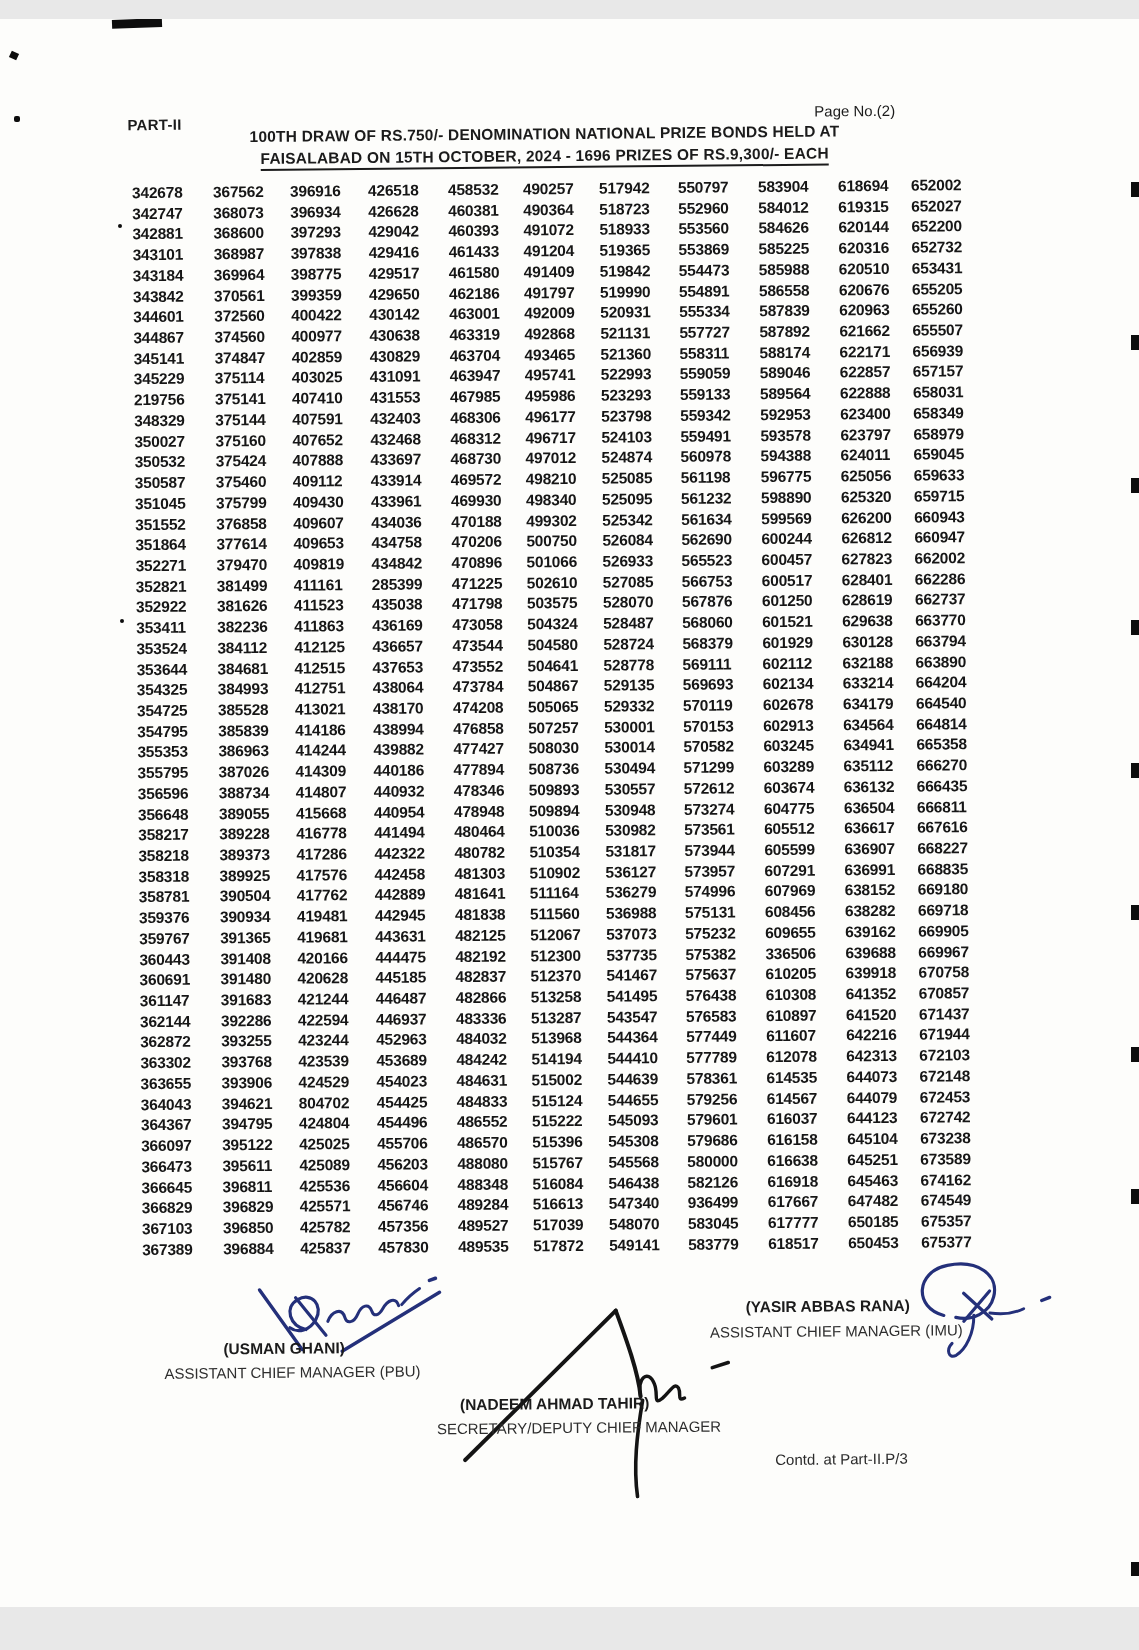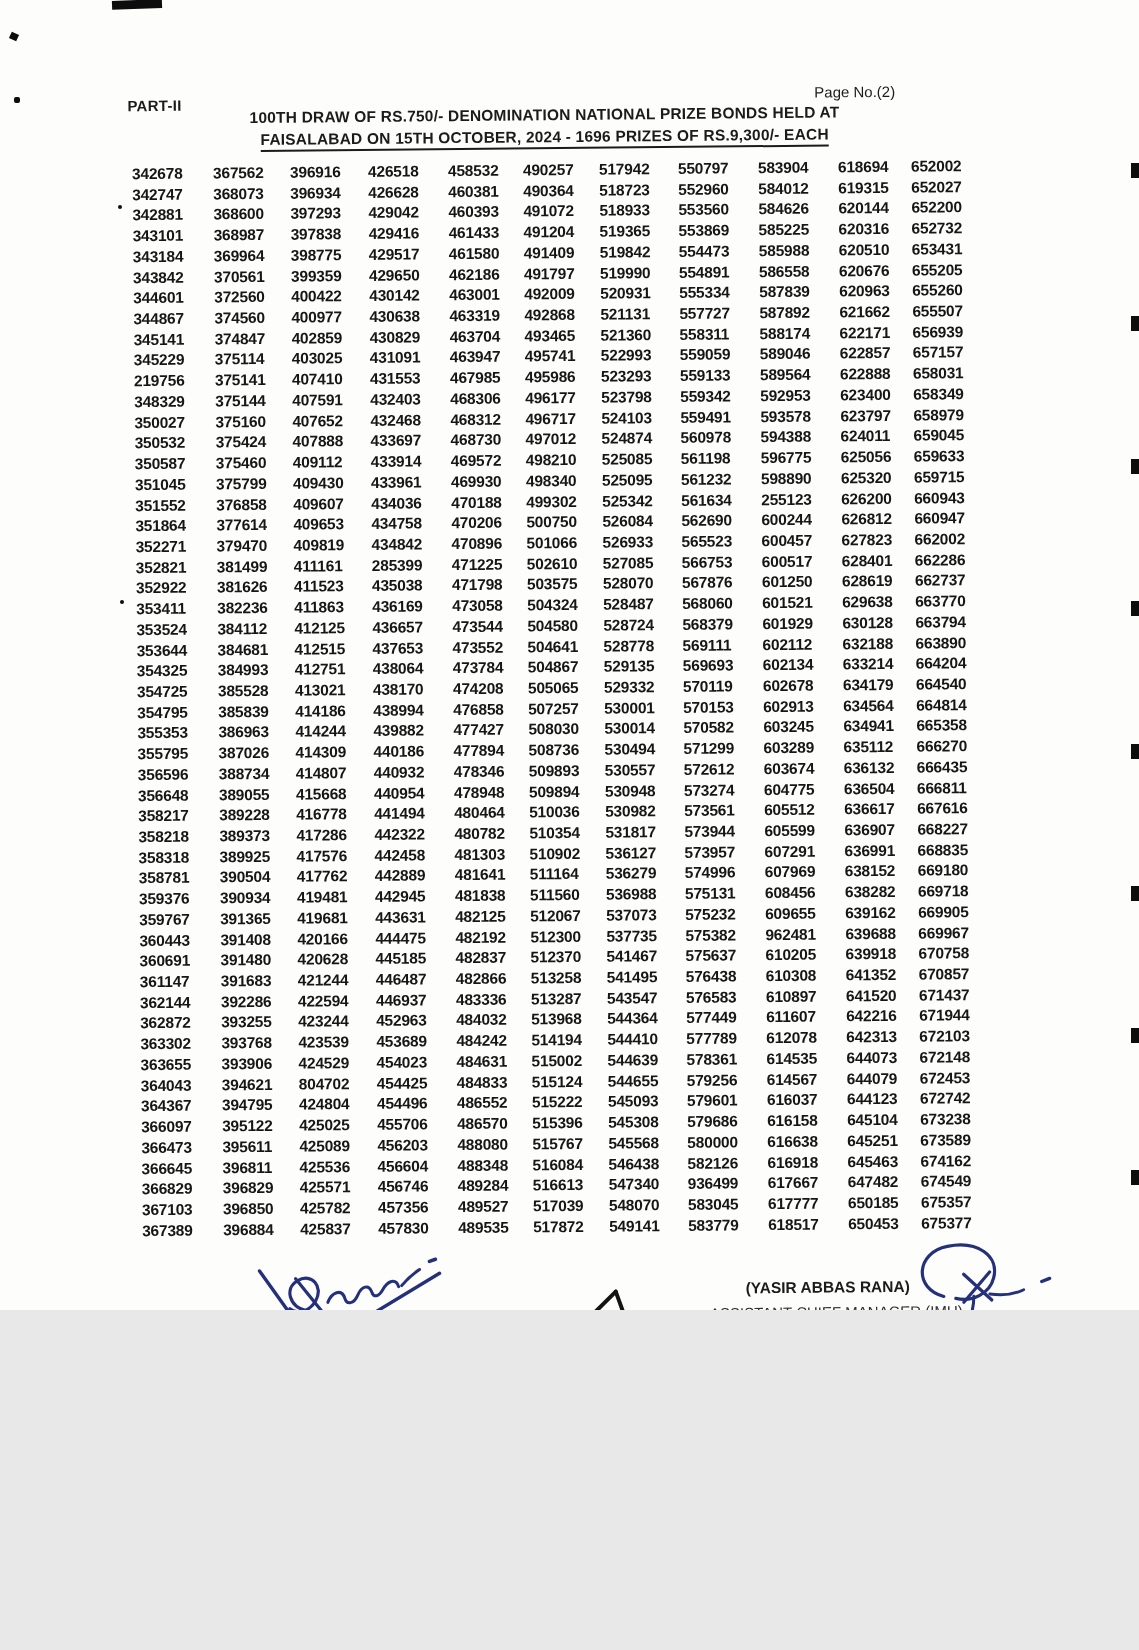--- a/index.html
+++ b/index.html
@@ -1,22 +1,23 @@
 <!DOCTYPE html>
 <html><head>
 <meta charset="utf-8">
 <style>
   html,body{margin:0;padding:0;background:#e8e8e8;}
   .page{
     position:relative;
-    width:1139px;height:1310px;
+    width:1139px;height:1588px;
     background:#fdfdfb;
     overflow:hidden;
     font-family:"Liberation Sans", sans-serif;
     color:#1b1b1b;
+    margin-top:19px;
   }
   .skew{
     position:absolute;left:0;top:0;width:1139px;height:1650px;
     transform:rotate(-0.55deg);
     transform-origin:50% 42%;
   }
   .part-label{
     position:absolute;left:133px;top:93px;
     font-size:15px;font-weight:700;letter-spacing:.3px;
   }
@@ -257,21 +258,21 @@
         <div class="cell">625320</div>
         <div class="cell">659715</div>
         <div class="cell">351552</div>
         <div class="cell">376858</div>
         <div class="cell">409607</div>
         <div class="cell">434036</div>
         <div class="cell">470188</div>
         <div class="cell">499302</div>
         <div class="cell">525342</div>
         <div class="cell">561634</div>
-        <div class="cell">255123</div>
+        <div class="cell">599569</div>
         <div class="cell">626200</div>
         <div class="cell">660943</div>
         <div class="cell">351864</div>
         <div class="cell">377614</div>
         <div class="cell">409653</div>
         <div class="cell">434758</div>
         <div class="cell">470206</div>
         <div class="cell">500750</div>
         <div class="cell">526084</div>
         <div class="cell">562690</div>
@@ -488,21 +489,21 @@
         <div class="cell">639162</div>
         <div class="cell">669905</div>
         <div class="cell">360443</div>
         <div class="cell">391408</div>
         <div class="cell">420166</div>
         <div class="cell">444475</div>
         <div class="cell">482192</div>
         <div class="cell">512300</div>
         <div class="cell">537735</div>
         <div class="cell">575382</div>
-        <div class="cell">962481</div>
+        <div class="cell">336506</div>
         <div class="cell">639688</div>
         <div class="cell">669967</div>
         <div class="cell">360691</div>
         <div class="cell">391480</div>
         <div class="cell">420628</div>
         <div class="cell">445185</div>
         <div class="cell">482837</div>
         <div class="cell">512370</div>
         <div class="cell">541467</div>
         <div class="cell">575637</div>

